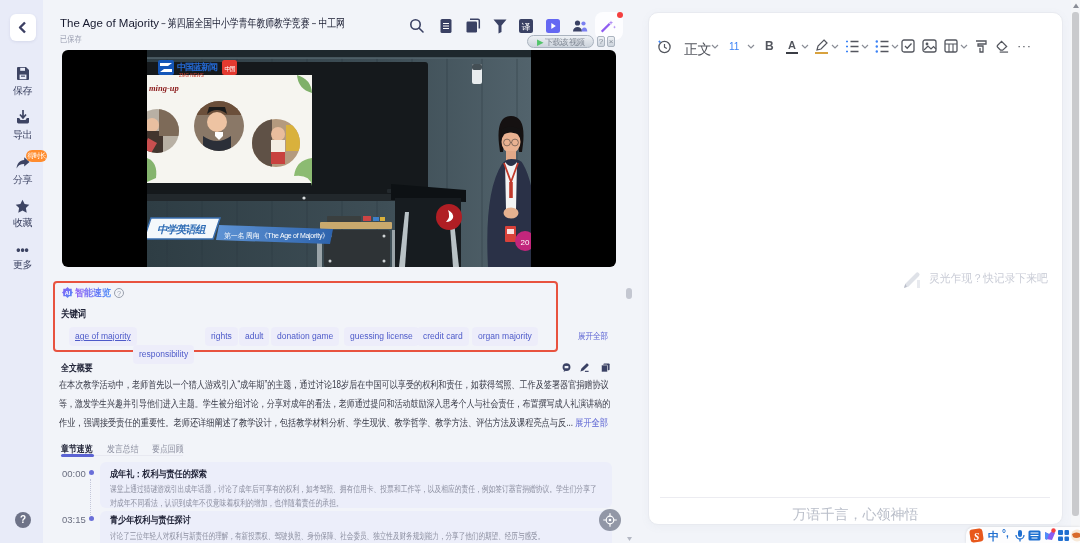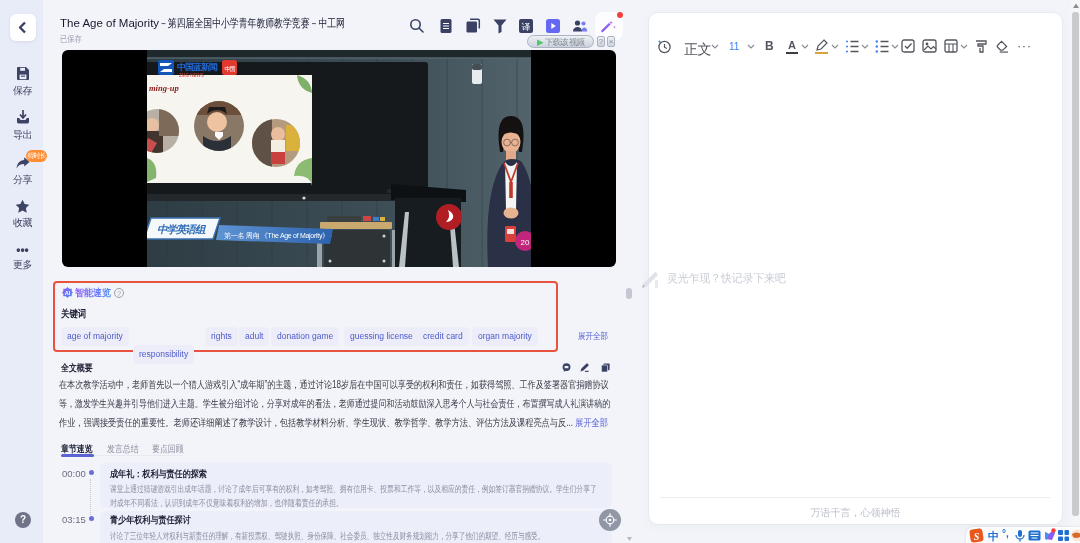--- a/index.html
+++ b/index.html
@@ -232,21 +232,21 @@
       </linearGradient>
     </defs>
   <path d="M6.5 0 l2 2 h3 v3 l1.5 1.5 -1.5 1.5 v3 h-3 l-2 2 -2-2 h-3 v-3 L0 6.5 1.5 5 v-3 h3z" fill="url(#ai)"></path>
   <text x="6.5" y="9.3" font-size="6.5" font-weight="bold" fill="#fff" text-anchor="middle" font-family="Liberation Sans">AI</text>
 </svg>
 <div class="abs" style="left:75px;top:286px;font-size:10px;font-weight:bold;transform:scaleX(.9);transform-origin:0 0;background:linear-gradient(90deg,#8b5cf6,#4f8ef7);-webkit-background-clip:text;background-clip:text;color:transparent;">智能速览</div>
 <div class="abs" style="left:114px;top:288px;width:10px;height:10px;border:1px solid #9aa0ad;border-radius:50%;color:#9aa0ad;font-size:7.5px;line-height:10px;text-align:center;">?</div>
 <div class="abs" style="left:61px;top:307px;font-size:10px;font-weight:bold;color:#23263a;transform:scaleX(.84);transform-origin:0 0;">关键词</div>
 
 <div class="abs" style="left:61px;top:327px;width:500px;height:19px;">
-  <div class="chip" style="left:0px;">age of majority</div>
+  <div class="chip" style="left:8px;text-decoration:underline;">age of majority</div>
   <div class="chip" style="left:72px;margin-top:18px;">responsibility</div>
   <div class="chip" style="left:144px;">rights</div>
   <div class="chip" style="left:178px;">adult</div>
   <div class="chip" style="left:210px;">donation game</div>
   <div class="chip" style="left:283px;">guessing license</div>
   <div class="chip" style="left:356px;">credit card</div>
   <div class="chip" style="left:411px;">organ majority</div>
 </div>
 <div class="abs" style="left:578px;top:330px;font-size:9px;color:#5b63d3;transform:scaleX(.83);transform-origin:0 0;">展开全部</div>
 
@@ -368,30 +368,30 @@
   <svg class="abs" style="left:319px;top:1px;" width="14" height="14" viewBox="0 0 14 14">
       <path d="M2 2 h10 v3 h-8 v2 h5 v6 h-3 v-4" fill="none" stroke="#53565e" stroke-width="1.3"></path>
     </svg>
   <svg class="abs" style="left:341px;top:2px;" width="13" height="13" viewBox="0 0 14 13">
       <path d="M5 10.5 L1.8 7.3 a1.5 1.5 0 0 1 0-2.1 L6 1 l5.5 5.5 -4.3 4z" fill="none" stroke="#53565e" stroke-width="1.3"></path>
       <path d="M4 12.5 h9" stroke="#53565e" stroke-width="1.3"></path>
     </svg>
   <div class="abs" style="left:362px;top:0px;font-size:13px;color:#53565e;letter-spacing:.5px;">···</div>
 </div>
 
-<div class="abs" style="left:640px;top:271px;width:415px;text-align:left;color:#c9ccd6;font-size:11.5px;">
+<div class="abs" style="left:640px;top:271px;width:415px;text-align:right;color:#c9ccd6;font-size:11.5px;">
   <svg style="vertical-align:-5px;margin-right:7px;" width="20" height="19" viewBox="0 0 20 19">
       <path d="M2 17 l1.3-4.3 L14 2 a1.9 1.9 0 0 1 2.7 0 l.3.3 a1.9 1.9 0 0 1 0 2.7 L6.3 15.7z" fill="#dfe2e8"></path>
       <path d="M2 17 l1.3-4.3 1.5 3z" fill="#b9bdc9"></path>
       <rect x="15" y="9" width="3" height="8" fill="#e8eaef"></rect>
     </svg><span style="display:inline-block;transform:scaleX(.94);transform-origin:0 50%;vertical-align:top;">灵光乍现？快记录下来吧</span>
 </div>
 
 <div class="abs" style="left:660px;top:497px;width:390px;height:1px;background:#ececf1;"></div>
-<div class="abs" style="left:648px;top:506px;width:415px;text-align:center;font-size:10px;color:#b9bec9;">万语千言，心领神悟</div>
+<div class="abs" style="left:648px;top:506px;width:415px;text-align:center;font-size:14px;color:#b9bec9;">万语千言，心领神悟</div>
 
 <div class="abs" style="left:1071px;top:0;width:9px;height:543px;background:#f5f6f8;"></div>
 <svg class="abs" style="left:1072px;top:2px;" width="8" height="7">
     <path d="M4 1.5 L7 6 H1z" fill="#8a8d96"></path>
   </svg>
 <div class="abs" style="left:1072px;top:12px;width:7px;height:504px;background:#c9cacd;border-radius:3px;"></div>
 
 <div class="abs" style="left:966px;top:527px;width:114px;height:16px;background:#fdfdfe;border-radius:8px 0 0 0;box-shadow:0 0 3px rgba(0,0,0,.12);"></div>
 <svg class="abs" style="left:969px;top:528px;" width="15" height="15" viewBox="0 0 15 15">
     <rect x="1" y="1" width="13" height="13" rx="3" fill="#e8581c" transform="rotate(-8 7.5 7.5)"></rect>

